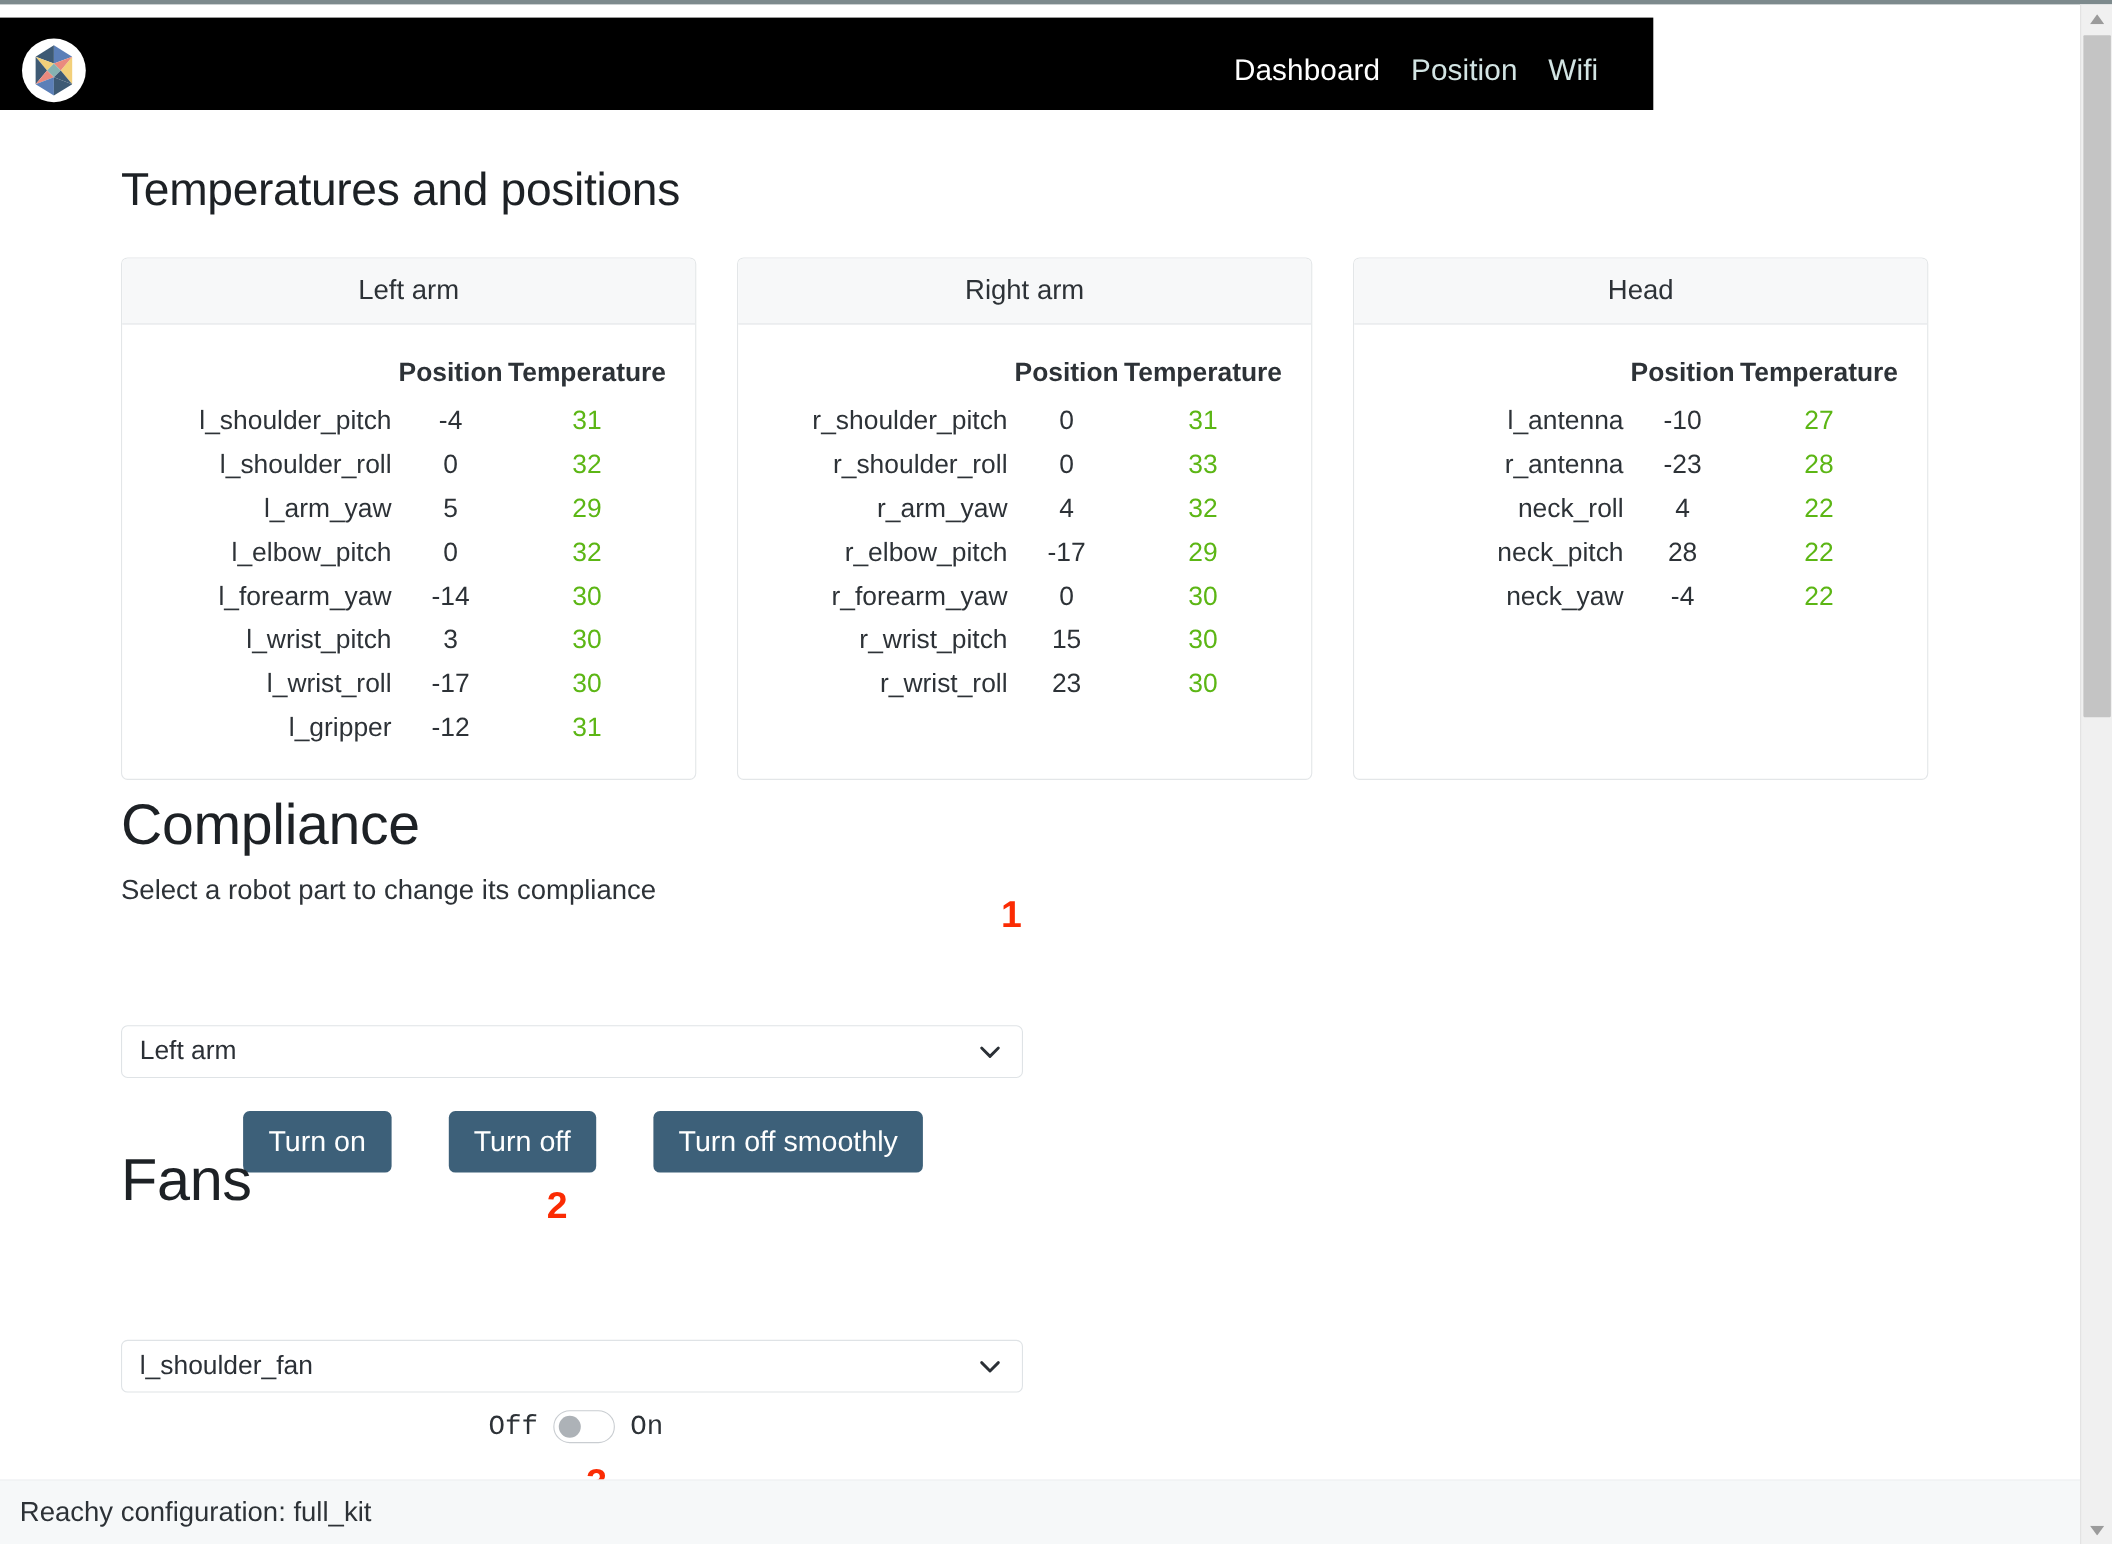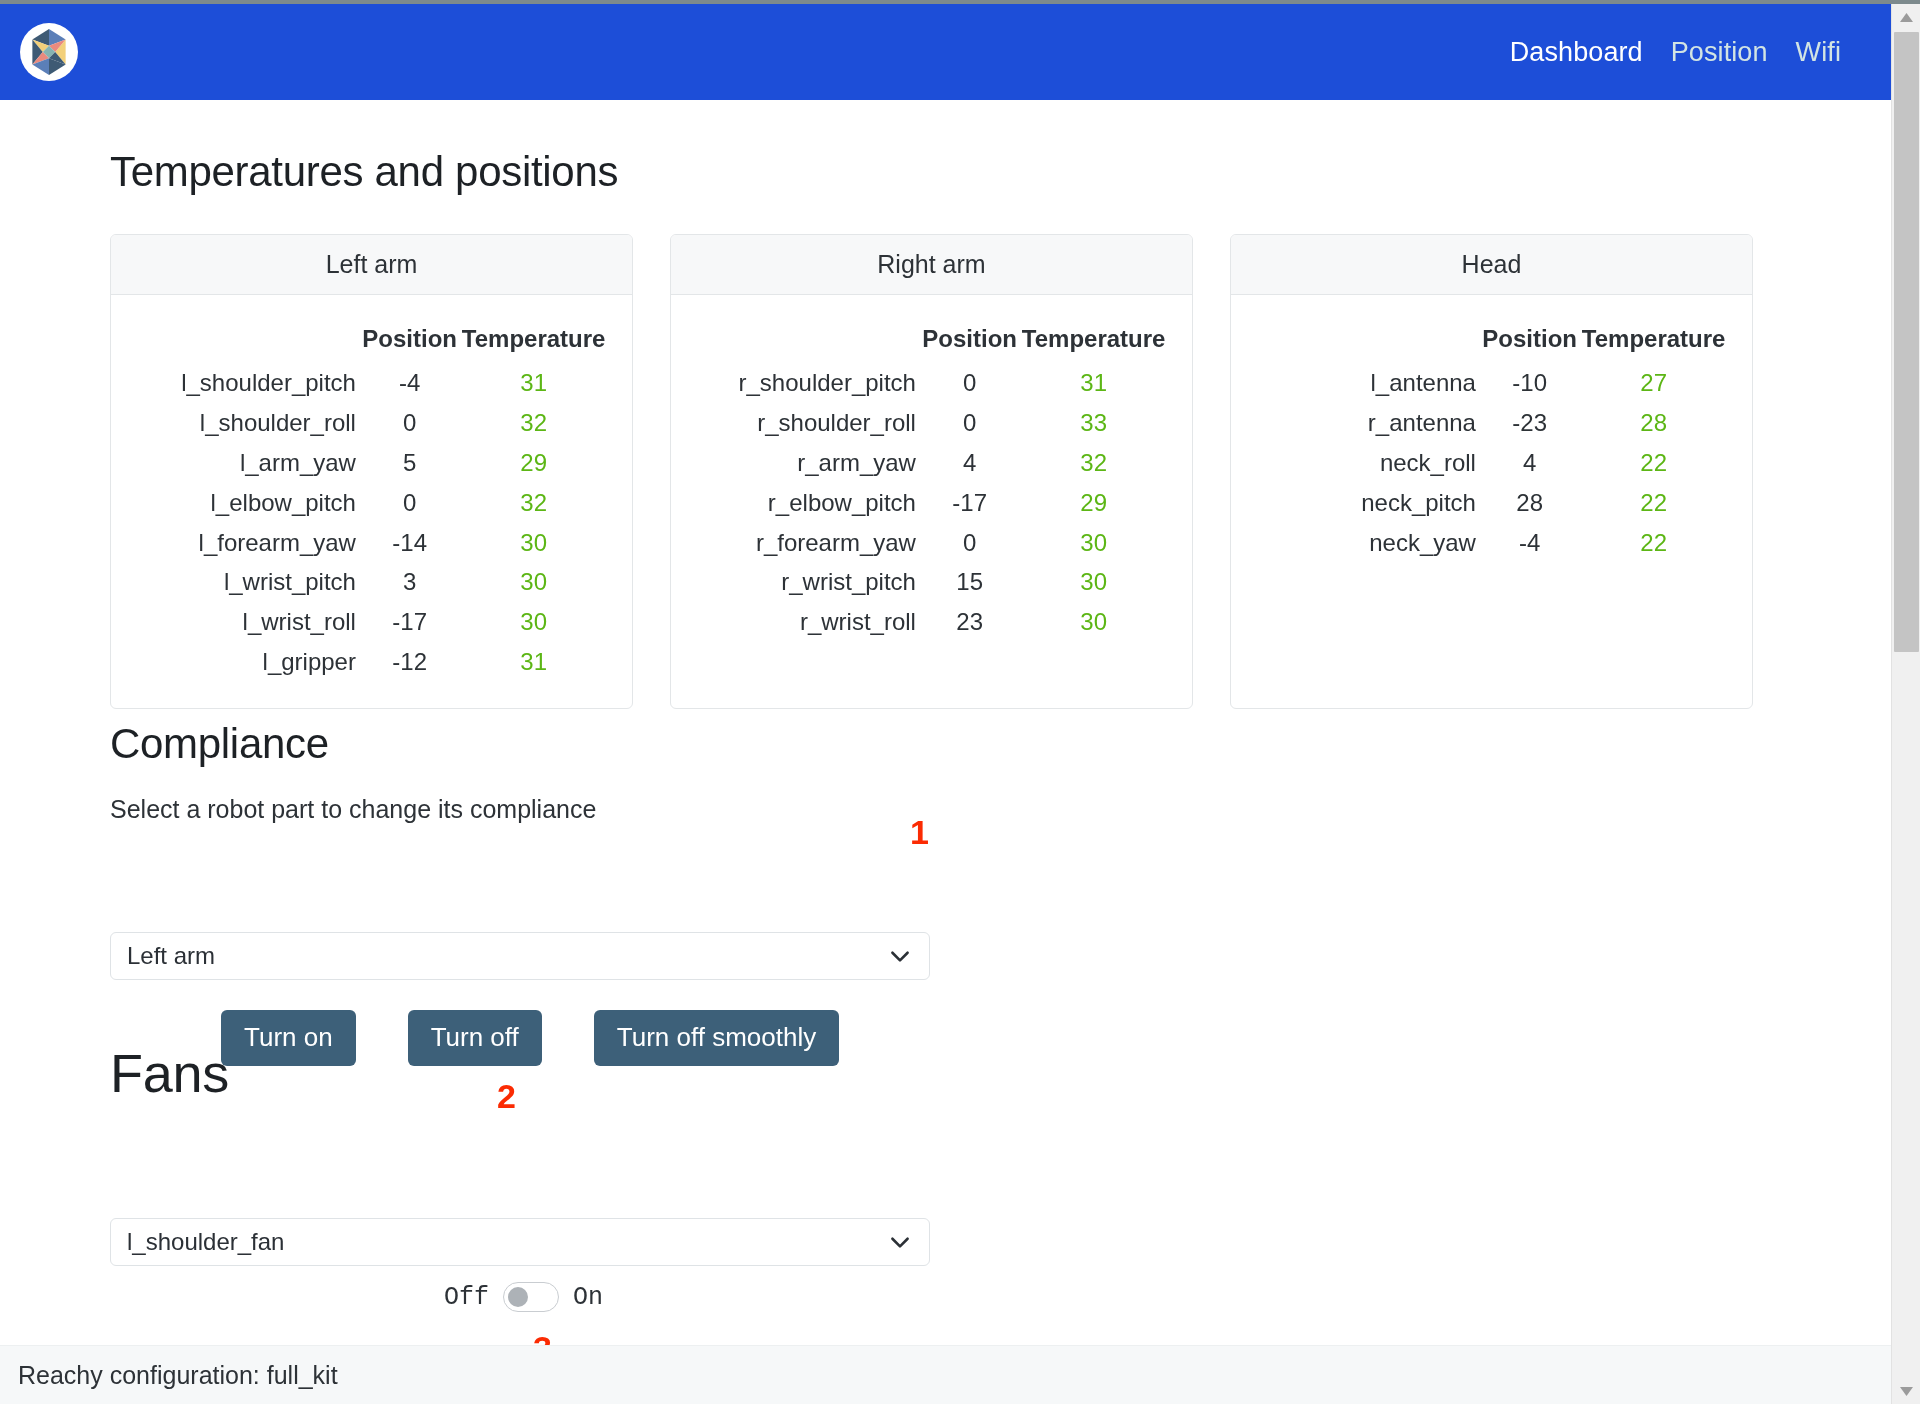--- a/index.html
+++ b/index.html
@@ -21,23 +21,23 @@
   
   .top-rule {
     position: absolute; top: 0; left: 0;
     width: 1920px; height: 4px;
     background: #7d8a8d;
   }
 
   
   .navbar {
     position: absolute;
-    top: 4px; left: 0;
-    width: 1891px; height: 96px;
-    background: #1d4ed8;
+    top: 16px; left: 0;
+    width: 1503px; height: 96px;
+    background: #000000;
     display: flex;
     align-items: center;
     padding: 0 28px 0 14px;
   }
   .brand-logo {
     width: 58px; height: 58px;
     border-radius: 50%;
     background: #ffffff;
     display: flex; align-items: center; justify-content: center;
     flex: 0 0 auto;
@@ -72,21 +72,21 @@
   }
 
   h1.section-title {
     margin: 0;
     position: absolute;
     font-weight: 400;
     color: #1d2125;
     letter-spacing: -0.3px;
   }
   #title-temps { left: 110px; top: 48px; font-size: 42px; }
-  #title-compliance { left: 110px; top: 620px; font-size: 42px; }
+  #title-compliance { left: 110px; top: 620px; font-size: 52px; }
   #title-fans { left: 110px; top: 942px; font-size: 54px; }
 
   
   .cards {
     position: absolute;
     left: 110px; top: 134px;
     display: flex;
     gap: 37px;
   }
   .card {

